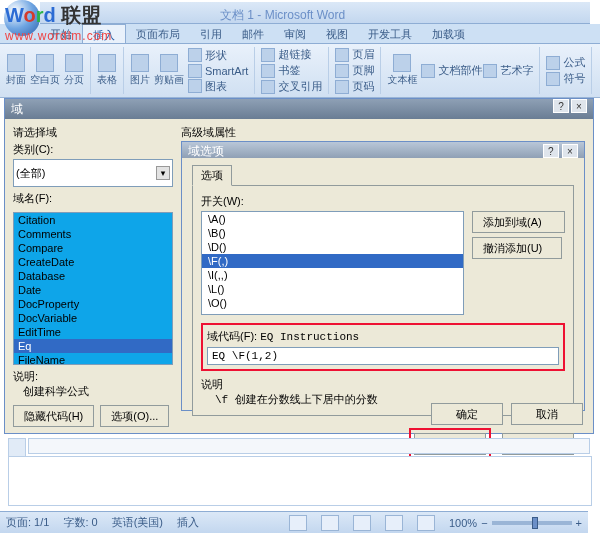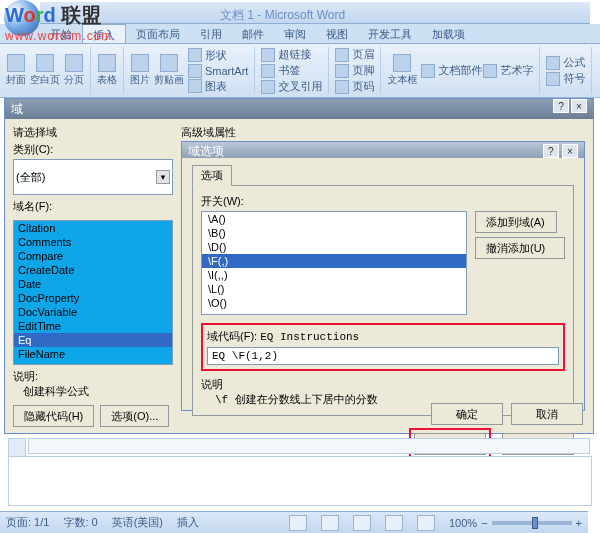--- a/index.html
+++ b/index.html
@@ -30,21 +30,21 @@
 .rlink .ic { width: 14px; height: 14px; background: #bcd1ea; border: 1px solid #8eadd4; }
 
 
 .dlg1 { position: absolute; top: 98px; left: 4px; width: 590px; height: 336px; background: #ece9d8; border: 1px solid #6b8fc7; }
 .dlg1 .title { background: linear-gradient(#8ea0b5,#6a7d94); color: #fff; font-size: 12px; height: 20px; line-height: 20px; padding: 0 6px; display: flex; justify-content: space-between; }
 .dlg1 .title .x { display: flex; gap: 2px; }
 .dlg1 .title .x span { width: 16px; height: 14px; background: #dfe5ec; color: #333; font-size: 10px; text-align: center; line-height: 14px; border: 1px solid #fff; }
 .dlg1-body { padding: 6px 8px; display: flex; gap: 8px; position: relative; height: calc(100% - 20px); }
 .leftcol { width: 160px; display: flex; flex-direction: column; }
 .lbl { font-size: 11px; margin-bottom: 2px; }
-.select { height: 36px; border: 1px solid #7f9db9; background: #fff; font-size: 11px; padding: 2px; display: flex; justify-content: space-between; align-items: center; }
+.select { height: 28px; border: 1px solid #7f9db9; background: #fff; font-size: 11px; padding: 2px; display: flex; justify-content: space-between; align-items: center; }
 .select .dd { width: 14px; height: 14px; background: #e3e3e3; border: 1px solid #999; text-align: center; line-height: 12px; font-size: 9px; }
 .listbox { flex: 1; border: 1px solid #7f9db9; background: #0ea5e9; overflow-y: scroll; font-family: "Courier New", monospace; font-size: 11px; margin-top: 4px; }
 .listbox div { padding: 1px 4px; white-space: nowrap; }
 .listbox div.selected { background: #316ac5; color: #fff; }
 .desc { margin-top: 4px; font-size: 11px; }
 .bottom-btns { margin-top: 6px; display: flex; gap: 6px; }
 .btn { height: 22px; padding: 0 10px; background: #ece9d8; border: 1px solid #919b9c; font-size: 11px; display: inline-flex; align-items: center; cursor: default; }
 .rightcol { flex: 1; position: relative; }
 
 
@@ -231,20 +231,21 @@
       <div class="select">
         <span>(全部)</span>
           <span class="dd">▾</span>
       </div>
       <div class="lbl" style="margin-top:4px">域名(F):</div>
       <div class="listbox">
         <div>Citation</div>
         <div>Comments</div>
         <div>Compare</div>
         <div>CreateDate</div>
+        <div>Database</div>
         <div>Date</div>
         <div>DocProperty</div>
         <div>DocVariable</div>
         <div>EditTime</div>
         <div class="selected">Eq</div>
         <div>FileName</div>
         <div>FileSize</div>
 
       </div>
       <div class="desc">
@@ -276,21 +277,21 @@
               <div class="switchlist" style="flex:1">
                 <div>\A()</div>
                 <div>\B()</div>
                 <div>\D()</div>
                 <div class="selected">\F(,)</div>
                 <div>\I(,,)</div>
                 <div>\L()</div>
                 <div>\O()</div>
               </div>
               <div class="sidebtns">
-                <div class="btn" style="width:82px">添加到域(A)</div>
+                <div class="btn" style="width:93px">添加到域(A)</div>
                 <div class="btn" style="width:90px">撤消添加(U)</div>
               </div>
             </div>
             <div class="codebox redbox" style="padding:4px;">
               <span>域代码(F):</span>
               <span style="font-family:'Courier New'">EQ Instructions</span>
               <div class="codeinput" style="margin-top:3px">EQ \F(1,2)</div>
             </div>
             <div style="margin-top:6px">
               <span>说明</span><br>

